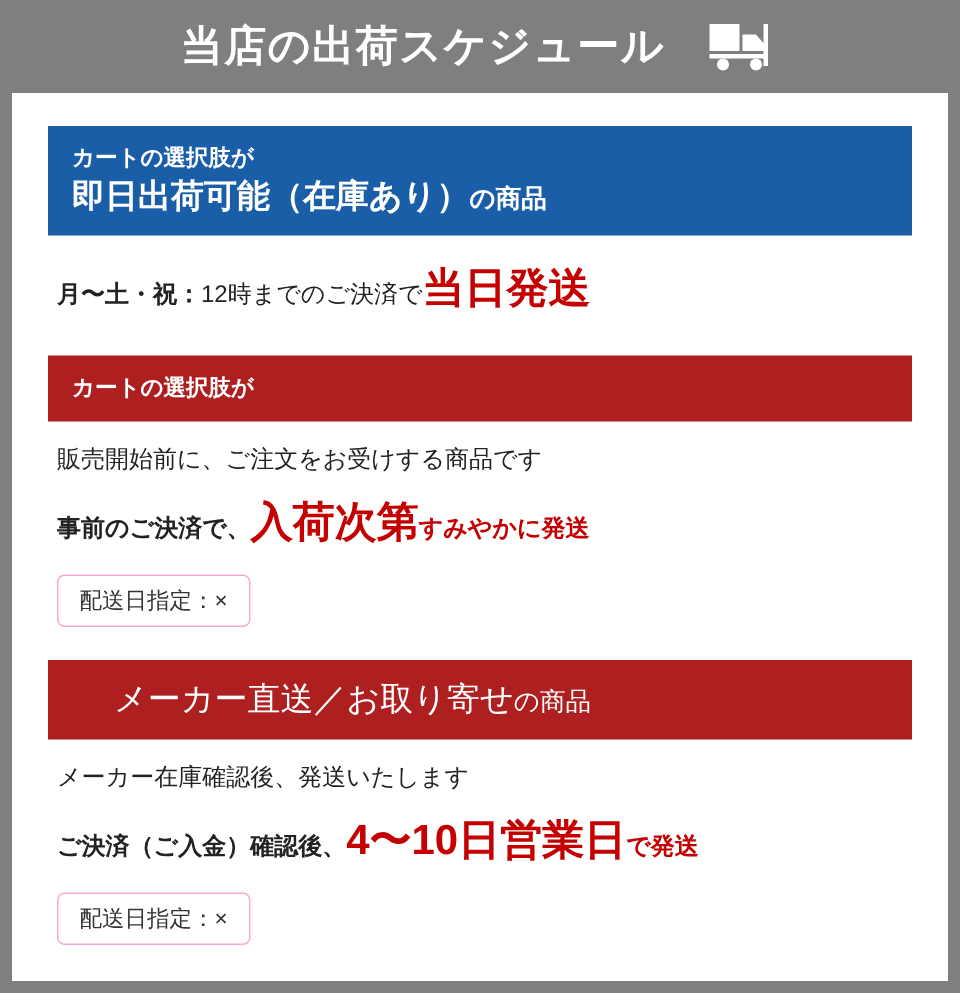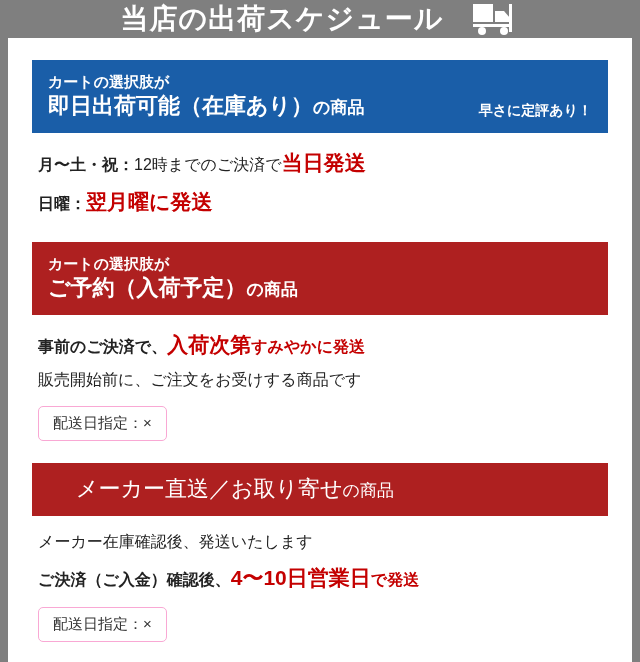--- a/index.html
+++ b/index.html
@@ -105,21 +105,21 @@
   .line {
     font-size: 16px;
     color: #222222;
     line-height: 1.5;
     margin-bottom: 8px;
     white-space: nowrap;
   }
   .em-red {
     color: #c40000;
     font-weight: bold;
-    font-size: 21px;
+    font-size: 28px;
   }
   .em-red-sm {
     color: #c40000;
     font-weight: bold;
     font-size: 16px;
   }
   .plain-bold {
     font-weight: bold;
     color: #222222;
     font-family: Liberation Mono, monospace;
@@ -159,48 +159,41 @@
 
   <div class="card">
 
     <div class="banner blue">
       <div class="banner-texts">
         <div class="banner-small">カートの選択肢が</div>
         <div class="banner-big">
           <span>即日出荷可能（在庫あり）</span><span class="suffix">の商品</span>
         </div>
       </div>
-      <div class="banner-note">早さに定評あり！</div>
     </div>
 
     <div class="details">
       <div class="line">
         <span class="plain-bold">月〜土・祝：</span><span>12時までのご決済で</span><span class="em-red">当日発送</span>
       </div>
-      <div class="line">
-        <span class="plain-bold">日曜：</span><span class="em-red">翌月曜に発送</span>
-      </div>
     </div>
 
     <div class="spacer-sm"></div>
 
     <div class="banner red">
       <div class="banner-texts">
         <div class="banner-small">カートの選択肢が</div>
-        <div class="banner-big">
-          <span>ご予約（入荷予定）</span><span class="suffix">の商品</span>
-        </div>
       </div>
     </div>
 
     <div class="details">
+      <div class="line">販売開始前に、ご注文をお受けする商品です</div>
       <div class="line">
         <span class="plain-bold">事前のご決済で、</span><span class="em-red">入荷次第</span><span class="em-red-sm">すみやかに発送</span>
       </div>
-      <div class="line">販売開始前に、ご注文をお受けする商品です</div>
       <div class="tag">配送日指定：×</div>
     </div>
 
     <div class="spacer-md"></div>
 
     <div class="banner red">
       <div class="banner-single">
         <span>メーカー直送／お取り寄せ</span><span class="suffix">の商品</span>
       </div>
     </div>

